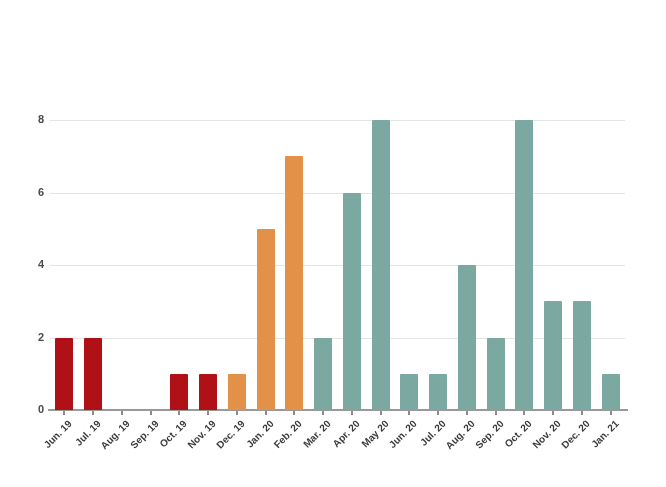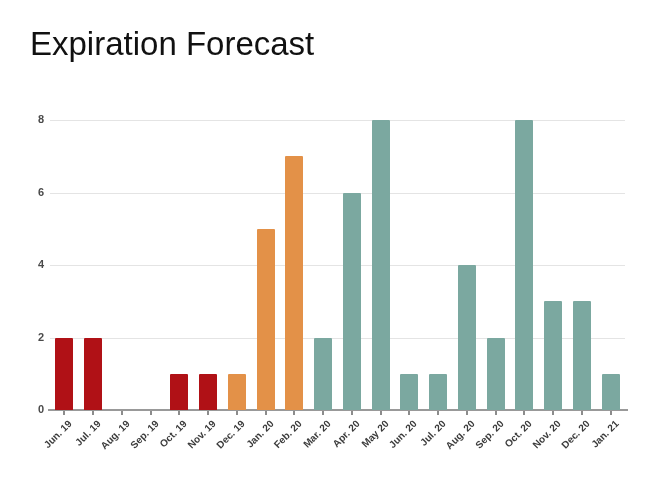--- a/index.html
+++ b/index.html
@@ -102,21 +102,20 @@
     transform: rotate(-45deg);
     transform-origin: right top;
     text-align: right;
   }
 </style>
 </head>
 <body>
 
 <div id="chart-root">
 
-  <div id="chart-title">Expiration Forecast</div>
 
   <div id="plot-area">
     <div id="gridlines-layer">
         <div class="gridline" style="top: 295px; background: transparent;"></div>
         <div class="gridline" style="top: 222.5px;"></div>
         <div class="gridline" style="top: 150px;"></div>
         <div class="gridline" style="top: 77.5px;"></div>
         <div class="gridline" style="top: 5px;"></div>
       </div>
   </div>

